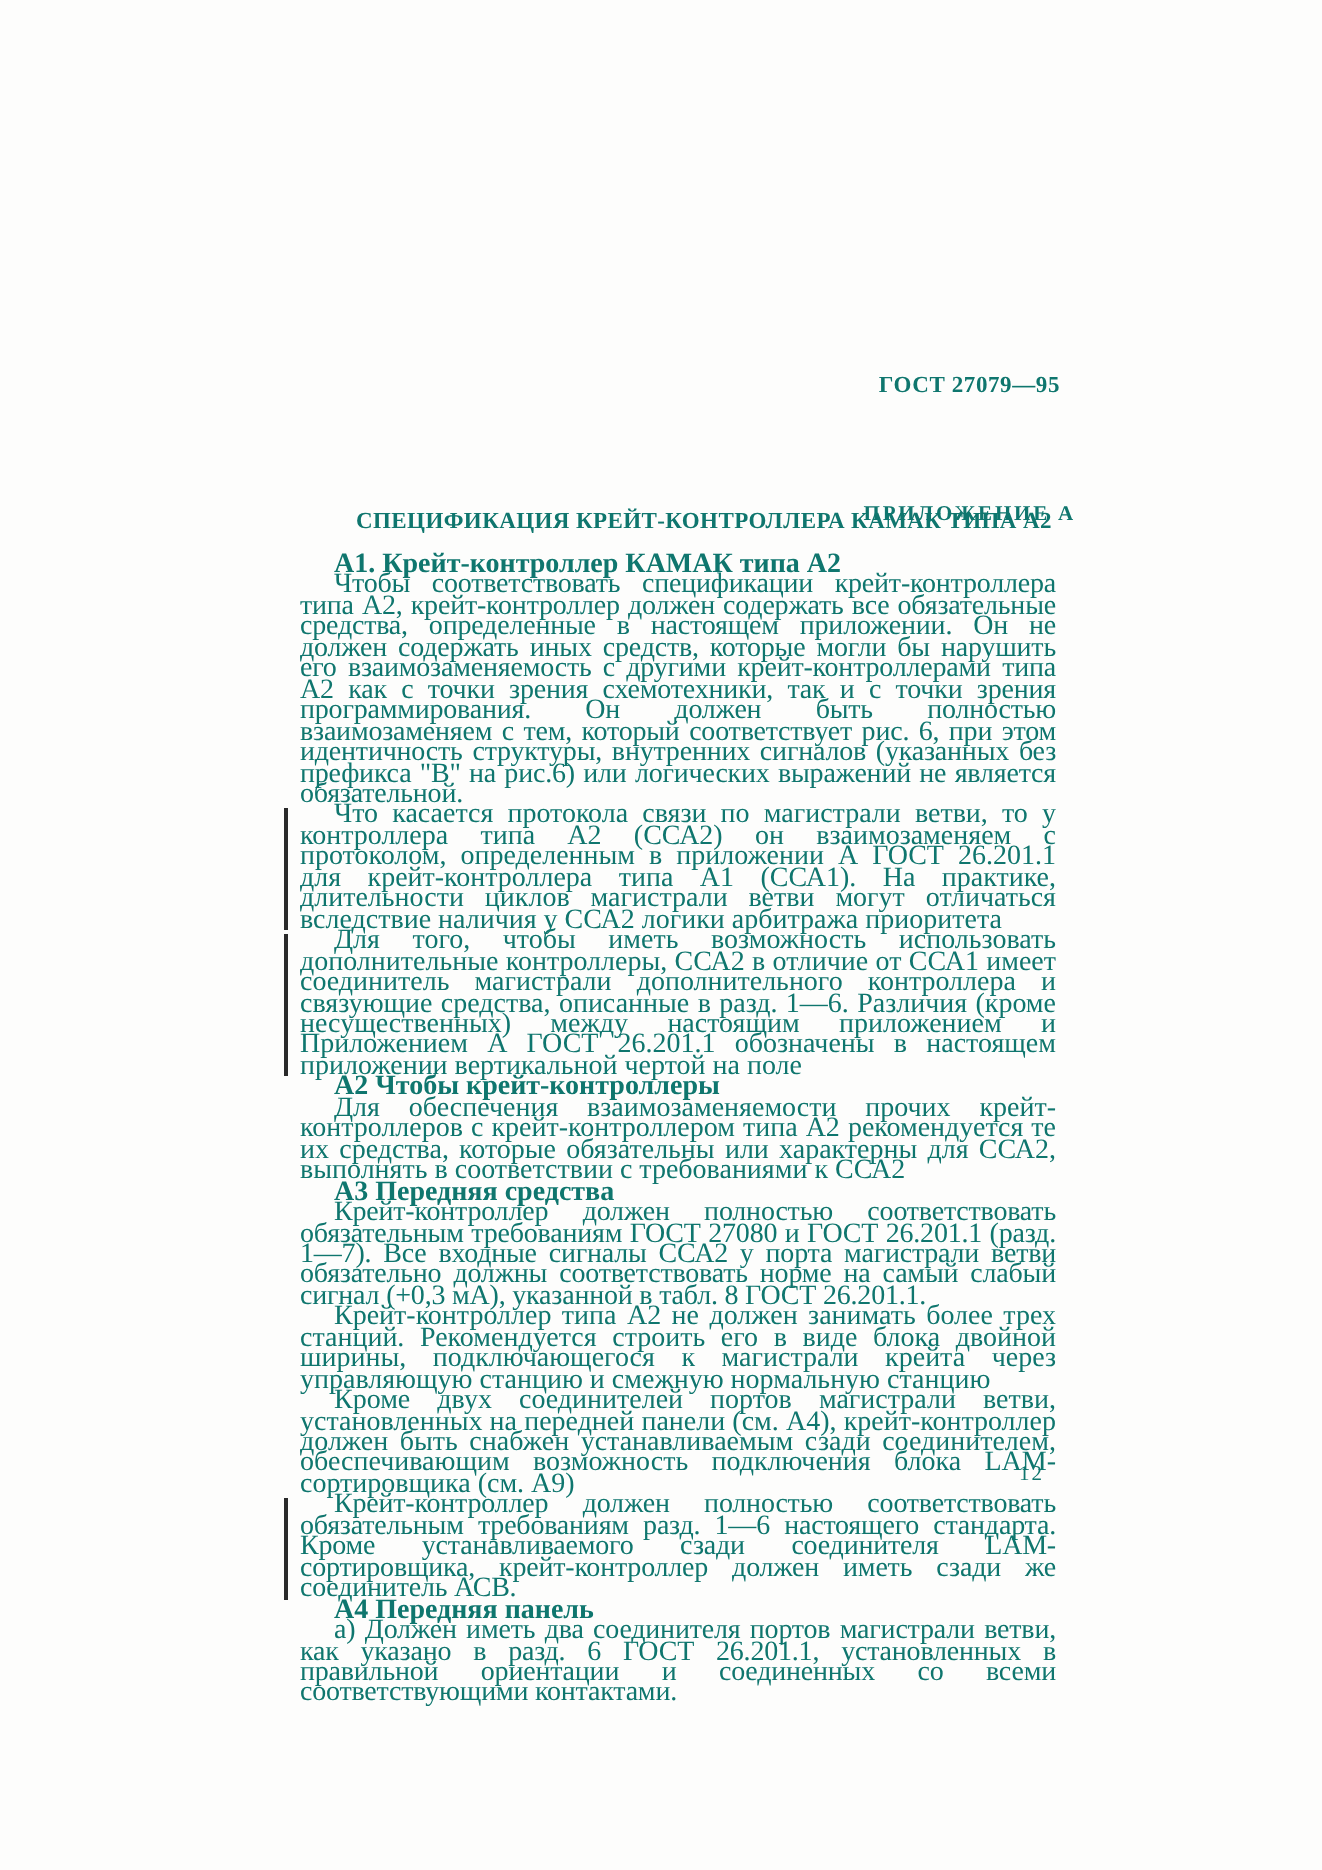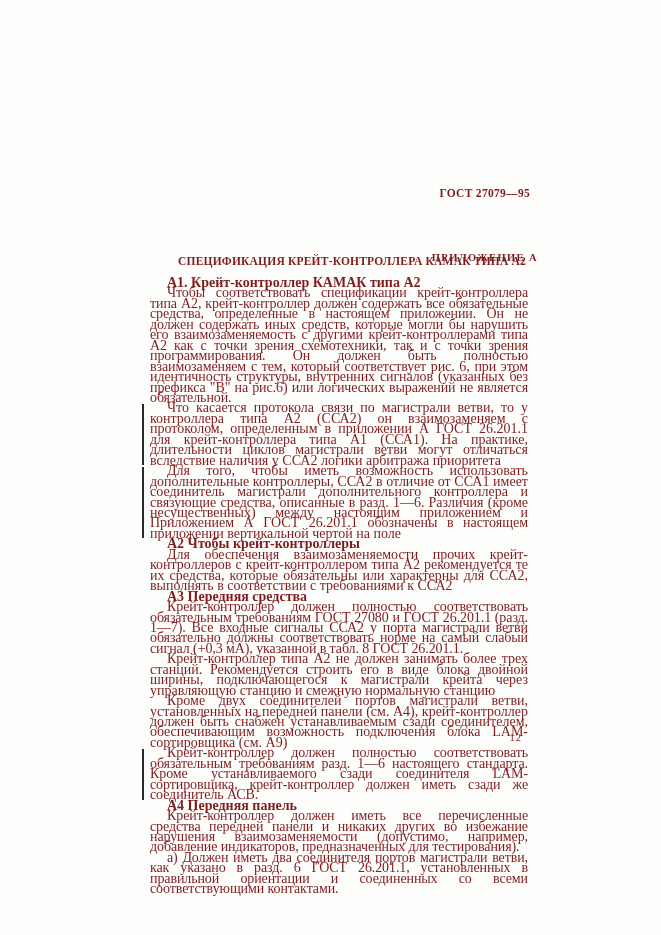--- a/index.html
+++ b/index.html
@@ -8,21 +8,21 @@
     background: #e8e8e6;
   }
   .sheet {
     position: relative;
     width: 661px;
     height: 935px;
     margin: 0 auto;
     background: #fdfdfc;
     overflow: hidden;
     font-family: "Liberation Serif", "DejaVu Serif", serif;
-    color: #7f1d1d;
+    color: #0f766e;
   }
   .gost-number {
     position: absolute;
     top: 187px;
     left: 150px;
     width: 380px;
     text-align: right;
     font-size: 11.5px;
     font-weight: bold;
     letter-spacing: 0.3px;
@@ -102,19 +102,18 @@
     <p class="para changed">Что касается протокола связи по магистрали ветви, то у контроллера типа А2 (ССА2) он взаимозаменяем с протоколом, определенным в приложении А ГОСТ 26.201.1 для крейт-контроллера типа А1 (ССА1). На практике, длительности циклов магистрали ветви могут отличаться вследствие наличия у ССА2 логики арбитража приоритета</p>
     <p class="para changed">Для того, чтобы иметь возможность использовать дополнительные контроллеры, ССА2 в отличие от ССА1 имеет соединитель магистрали дополнительного контроллера и связующие средства, описанные в разд. 1—6. Различия (кроме несущественных) между настоящим приложением и Приложением А ГОСТ 26.201.1 обозначены в настоящем приложении вертикальной чертой на поле</p>
     <p class="para heading">А2 Чтобы крейт-контроллеры</p>
     <p class="para">Для обеспечения взаимозаменяемости прочих крейт-контроллеров с крейт-контроллером типа А2 рекомендуется те их средства, которые обязательны или характерны для ССА2, выполнять в соответствии с требованиями к ССА2</p>
     <p class="para heading">А3 Передняя средства</p>
     <p class="para bold">Крейт-контроллер должен полностью соответствовать обязательным требованиям ГОСТ 27080 и ГОСТ 26.201.1 (разд. 1—7). Все входные сигналы ССА2 у порта магистрали ветви обязательно должны соответствовать норме на самый слабый сигнал (+0,3 мА), указанной в табл. 8 ГОСТ 26.201.1.</p>
     <p class="para">Крейт-контроллер типа А2 не должен занимать более трех станций. Рекомендуется строить его в виде блока двойной ширины, подключающегося к магистрали крейта через управляющую станцию и смежную нормальную станцию</p>
     <p class="para">Кроме двух соединителей портов магистрали ветви, установленных на передней панели (см. А4), крейт-контроллер должен быть снабжен устанавливаемым сзади соединителем, обеспечивающим возможность подключения блока LAM-сортировщика (см. А9)</p>
     <p class="para bold changed">Крейт-контроллер должен полностью соответствовать обязательным требованиям разд. 1—6 настоящего стандарта. Кроме устанавливаемого сзади соединителя LAM-сортировщика, крейт-контроллер должен иметь сзади же соединитель АСВ.</p>
     <p class="para heading">А4 Передняя панель</p>
-    <p class="para bold">Крейт-контроллер должен иметь все перечисленные средства передней панели и никаких других во избежание нарушения взаимозаменяемости (допустимо, например, добавление индикаторов, предназначенных для тестирования).</p>
     <p class="para bold">а) Должен иметь два соединителя портов магистрали ветви, как указано в разд. 6 ГОСТ 26.201.1, установленных в правильной ориентации и соединенных со всеми соответствующими контактами.</p>
   </div>
 
   <div class="page-number">12</div>
 
 </div>
 
 </body></html>

